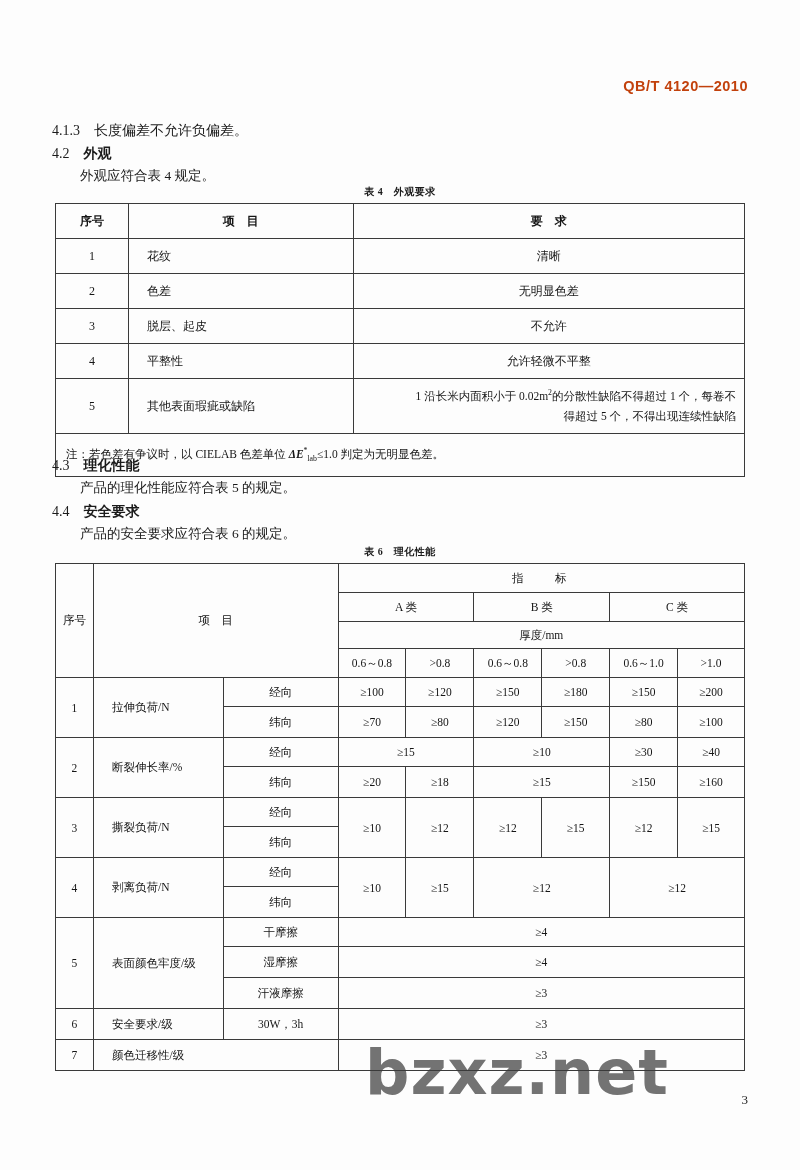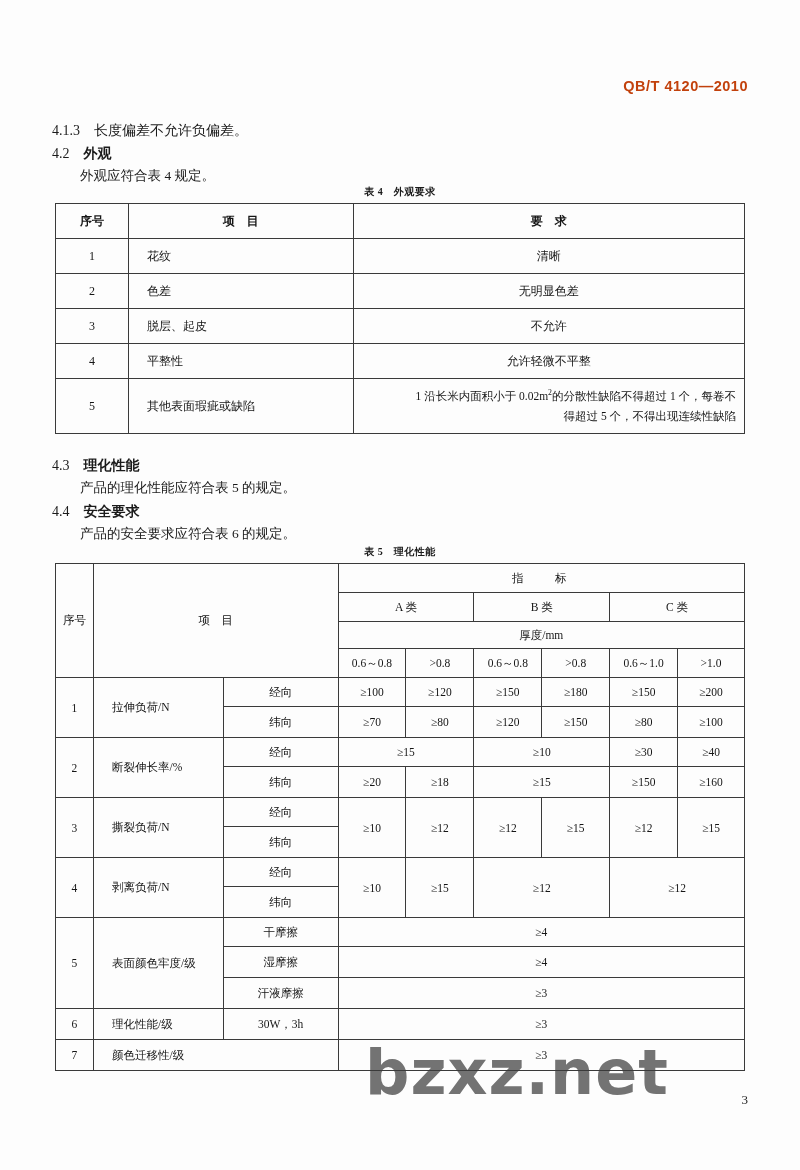--- a/index.html
+++ b/index.html
@@ -182,34 +182,39 @@
           <td>允许轻微不平整</td>
         </tr>
         <tr>
           <td style="height:54px;">5</td>
           <td class="lft">其他表面瑕疵或缺陷</td>
           <td class="req-multi">
             <span>1 沿长米内面积小于 0.02m</span><sup>2</sup><span>的分散性缺陷不得超过 1 个，每卷不</span><br>
             <span>得超过 5 个，不得出现连续性缺陷</span>
           </td>
         </tr>
+        <tr>
+          <td class="note" colspan="3" style="height:30px;">
+            <span>注：若色差有争议时，以 CIELAB 色差单位 </span><span class="nb" style="font-style:italic;">Δ</span><span class="nb" style="font-style:italic;">E</span><sup>*</sup><sub>lab</sub><span>≤1.0 判定为无明显色差。</span>
+          </td>
+        </tr>
       </tbody>
     </table>
 
     <div class="clause" style="top:455px;">
       <span class="num">4.3</span><span class="ttl">理化性能</span>
     </div>
     <div class="para" style="top:478px;">产品的理化性能应符合表 5 的规定。</div>
 
     <div class="clause" style="top:501px;">
       <span class="num">4.4</span><span class="ttl">安全要求</span>
     </div>
     <div class="para" style="top:524px;">产品的安全要求应符合表 6 的规定。</div>
 
-    <div class="tbl-title" style="top:545px;">表 5　理化性能</div>
+    <div class="tbl-title" style="top:545px;">表 6　理化性能</div>
 
     <table class="doc" id="table5">
       <colgroup>
         <col style="width:38px;">
         <col style="width:130px;">
         <col style="width:115px;">
         <col style="width:68px;">
         <col style="width:68px;">
         <col style="width:68px;">
         <col style="width:68px;">
@@ -320,21 +325,21 @@
           <td style="height:30px;">湿摩擦</td>
           <td colspan="6">≥4</td>
         </tr>
         <tr>
           <td style="height:30px;">汗液摩擦</td>
           <td colspan="6">≥3</td>
         </tr>
 
         <tr>
           <td style="height:30px;">6</td>
-          <td class="lft">理化性能/级</td>
+          <td class="lft">安全要求/级</td>
           <td class="nb">30W，3h</td>
           <td colspan="6">≥3</td>
         </tr>
 
         <tr>
           <td style="height:30px;">7</td>
           <td class="lft" colspan="2">颜色迁移性/级</td>
           <td colspan="6">≥3</td>
         </tr>
       </tbody>

